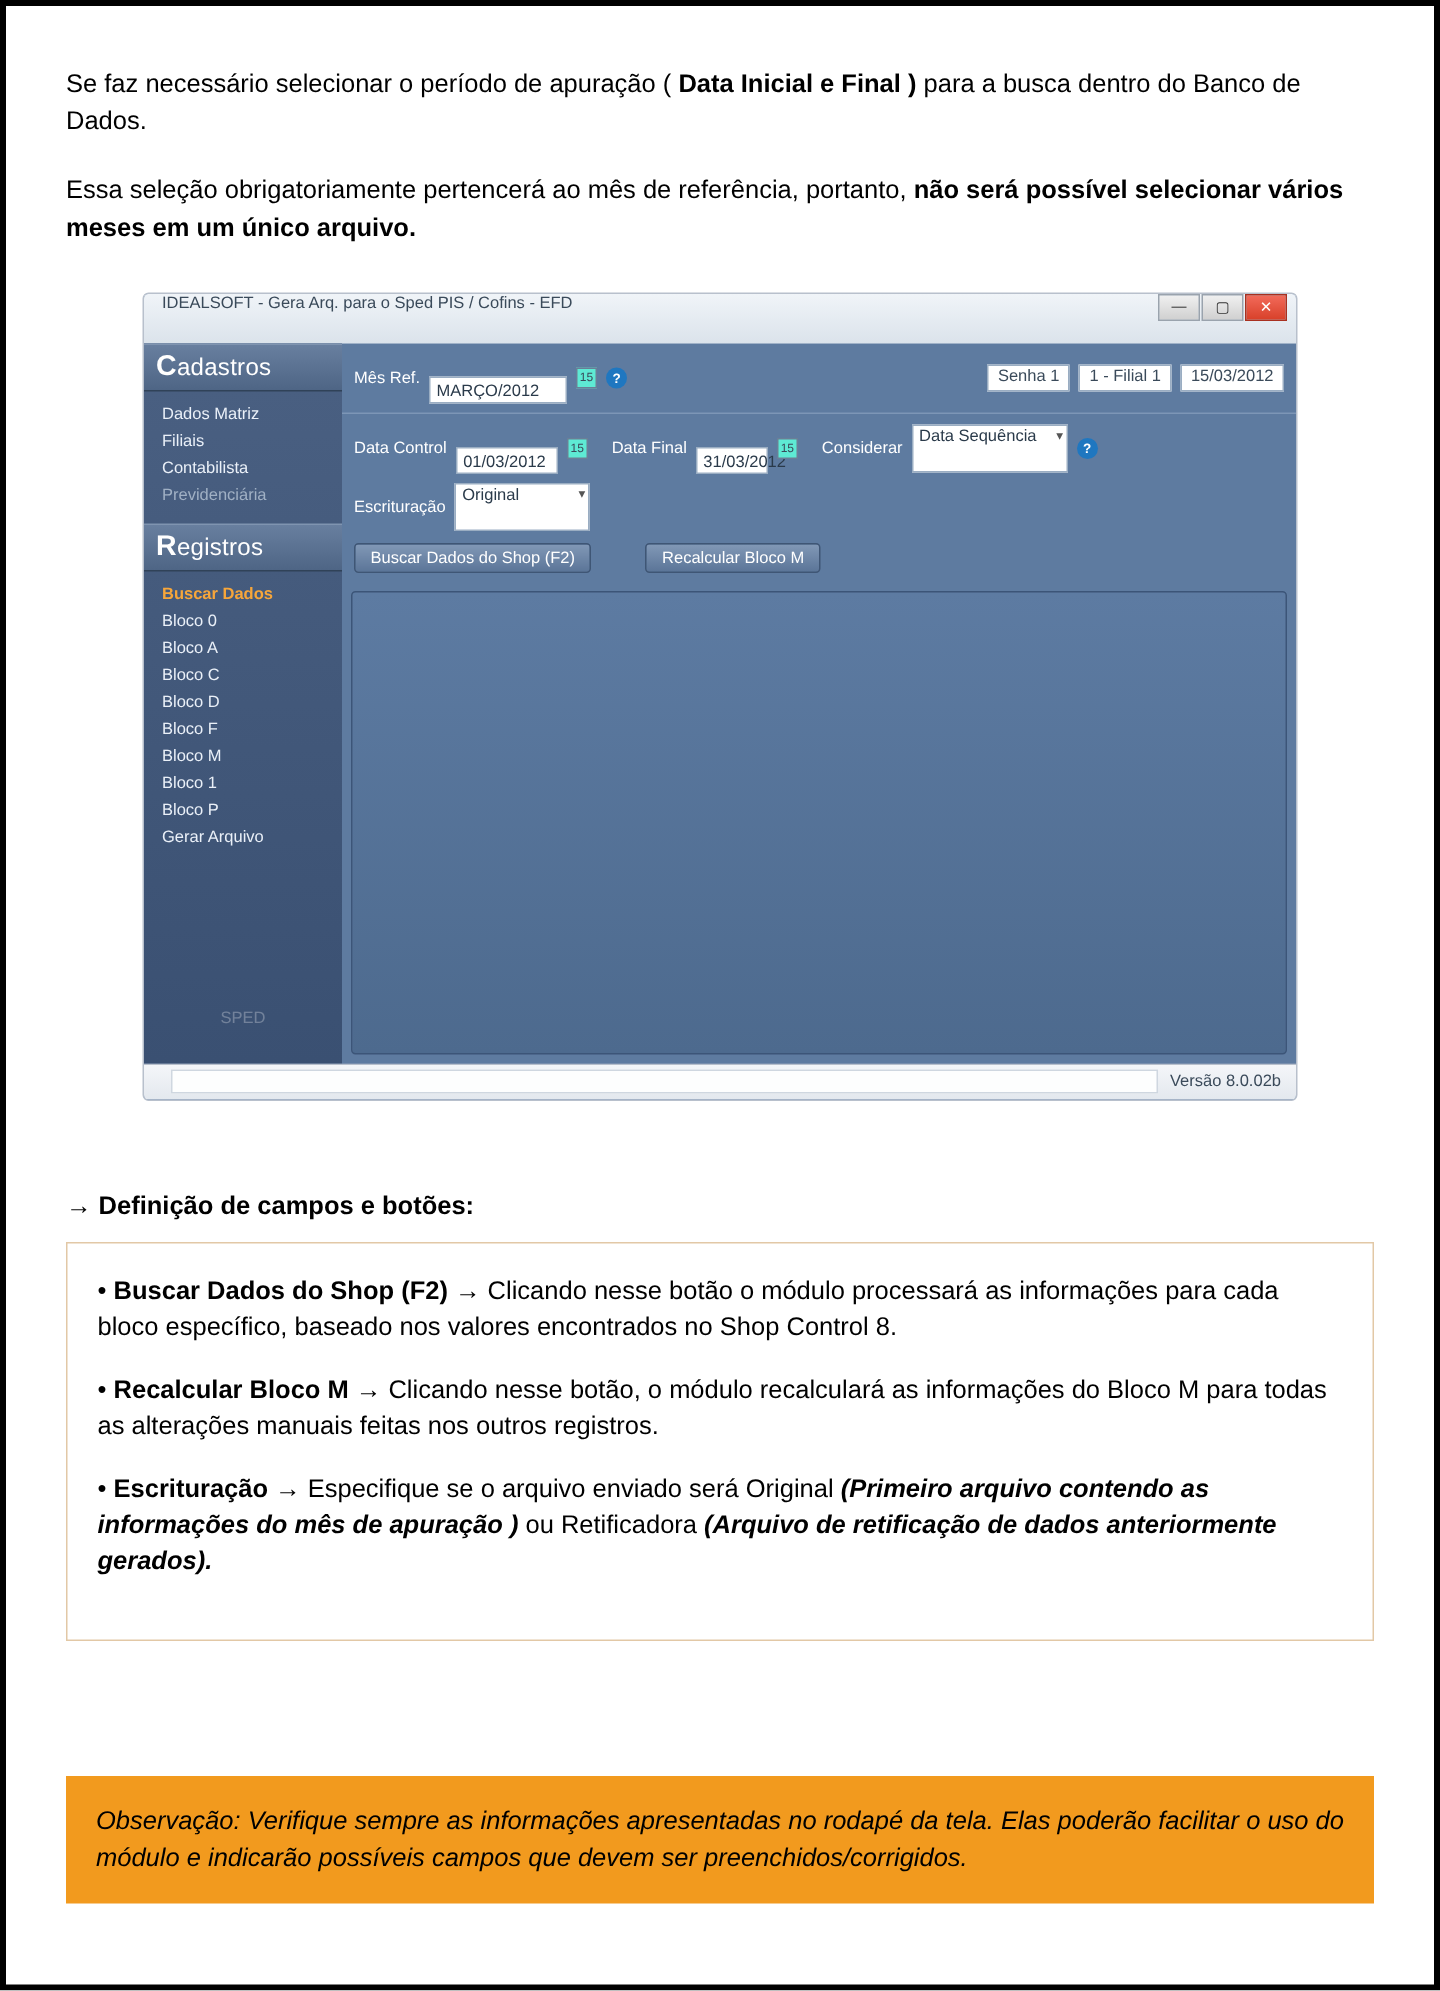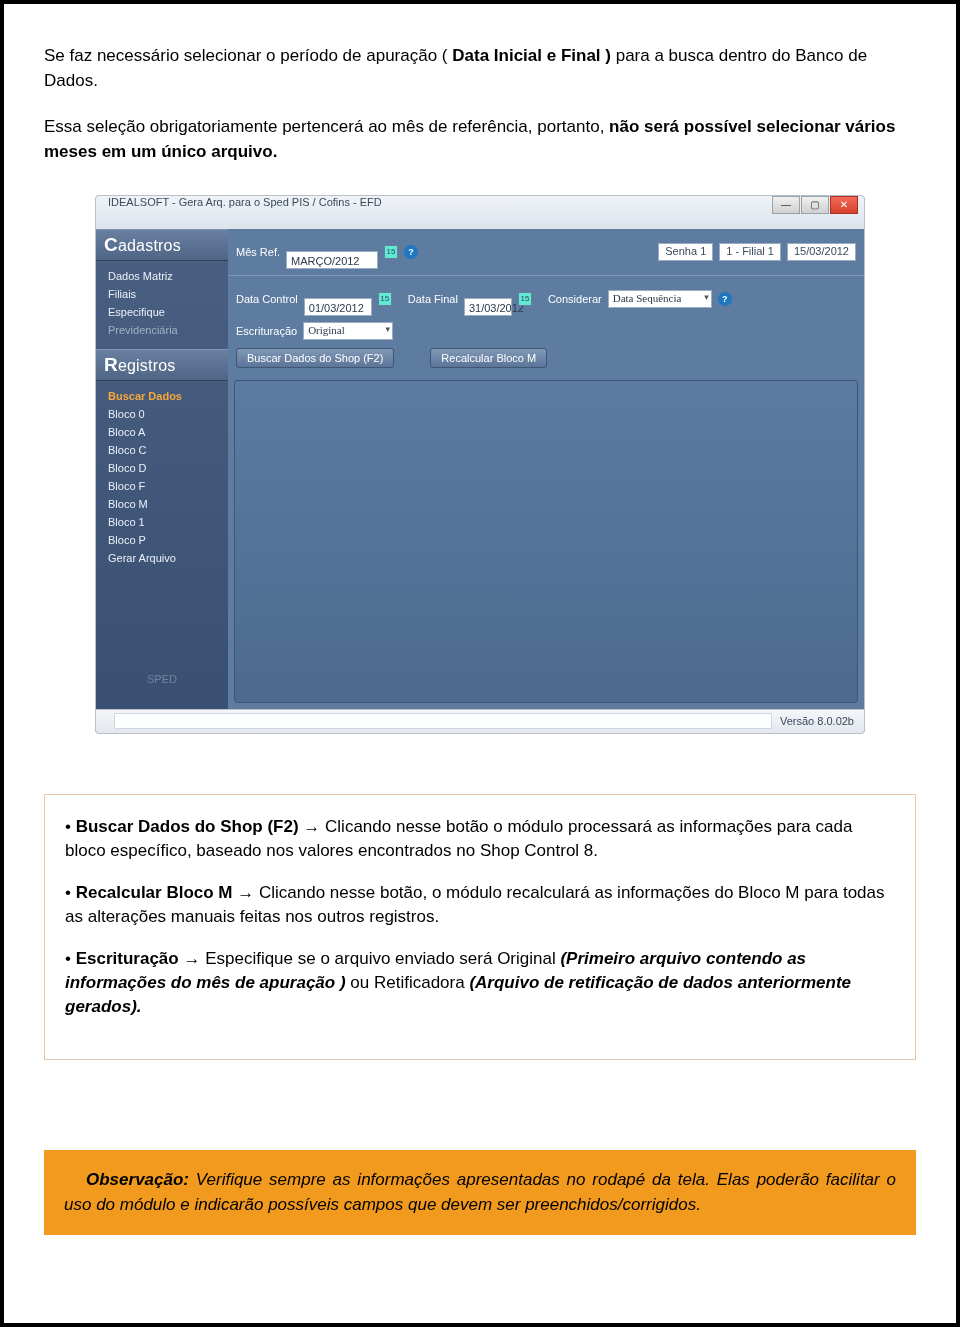--- a/index.html
+++ b/index.html
@@ -129,24 +129,23 @@
     line-height: 16px;
     display: inline-block;
     margin-top: 16px;
   }
   .combo {
     background: #fff;
     border: 1px solid #9aadc2;
     padding: 1px 4px;
     font-size: 11px;
     color: #2a3a4a;
-    height: 18px;
+    height: 32px;
     position: relative;
     padding-right: 14px;
-    font-family: Liberation Serif, serif;
   }
   .combo::after {
     content:"▾";
     position:absolute; right:2px; top:1px; font-size:9px; color:#555;
   }
   .cal-icon {
     width: 14px; height: 14px;
     background: #5eead4;
     border: 1px solid #6a7f97;
     font-size: 8px;
@@ -234,21 +233,21 @@
   .obs-box {
     background: #f29a1e;
     color: #000;
     font-size: 17px;
     font-style: italic;
     line-height: 1.42;
     padding: 18px 20px;
     margin-top: 90px;
     text-align: justify;
   }
-  .obs-box .lead { font-weight: bold; margin-left: 22px; }
+  .obs-box .lead { font-weight: normal; }
 </style>
 </head>
 <body>
 
 <div class="page">
 
   <p class="para">
     <span>Se faz necessário selecionar o período de apuração ( </span><span class="bold">Data Inicial e Final )</span><span> para a busca dentro do Banco de Dados.</span>
   </p>
   <p class="para">
@@ -267,21 +266,21 @@
 
     <div class="app-body">
 
       <div class="sidebar">
         <div class="side-section-head">
           <span class="big">C</span><span>adastros</span>
         </div>
         <div class="side-items">
           <div class="side-item">Dados Matriz</div>
           <div class="side-item">Filiais</div>
-          <div class="side-item">Especifique</div>
+          <div class="side-item">Contabilista</div>
           <div class="side-item disabled">Previdenciária</div>
         </div>
 
         <div class="side-section-head">
           <span class="big">R</span><span>egistros</span>
         </div>
         <div class="side-items">
           <div class="side-item active">Buscar Dados</div>
           <div class="side-item">Bloco 0</div>
           <div class="side-item">Bloco A</div>
@@ -339,20 +338,23 @@
         <div class="content-area"></div>
       </div>
     </div>
 
     <div class="statusbar">
       <div class="status-field"></div>
       <span>Versão 8.0.02b</span>
     </div>
   </div>
 
+  <p class="def-heading">
+    <span>→ </span><span class="bold">Definição de campos e botões:</span>
+  </p>
 
   <div class="def-box">
     <p>
       • <span class="bold">Buscar Dados do Shop (F2)</span><span> → Clicando nesse botão o módulo processará as informações para cada bloco específico, baseado nos valores encontrados no Shop Control 8.</span>
     </p>
     <p>
       • <span class="bold">Recalcular Bloco M</span><span> → Clicando nesse botão, o módulo recalculará as informações do Bloco M para todas as alterações manuais feitas nos outros registros.</span>
     </p>
     <p>
       • <span class="bold">Escrituração</span><span> → Especifique se o arquivo enviado será Original </span><span class="bolditalic">(Primeiro arquivo contendo as informações do mês de apuração )</span><span> ou Retificadora </span><span class="bolditalic">(Arquivo de retificação de dados anteriormente gerados).</span>

